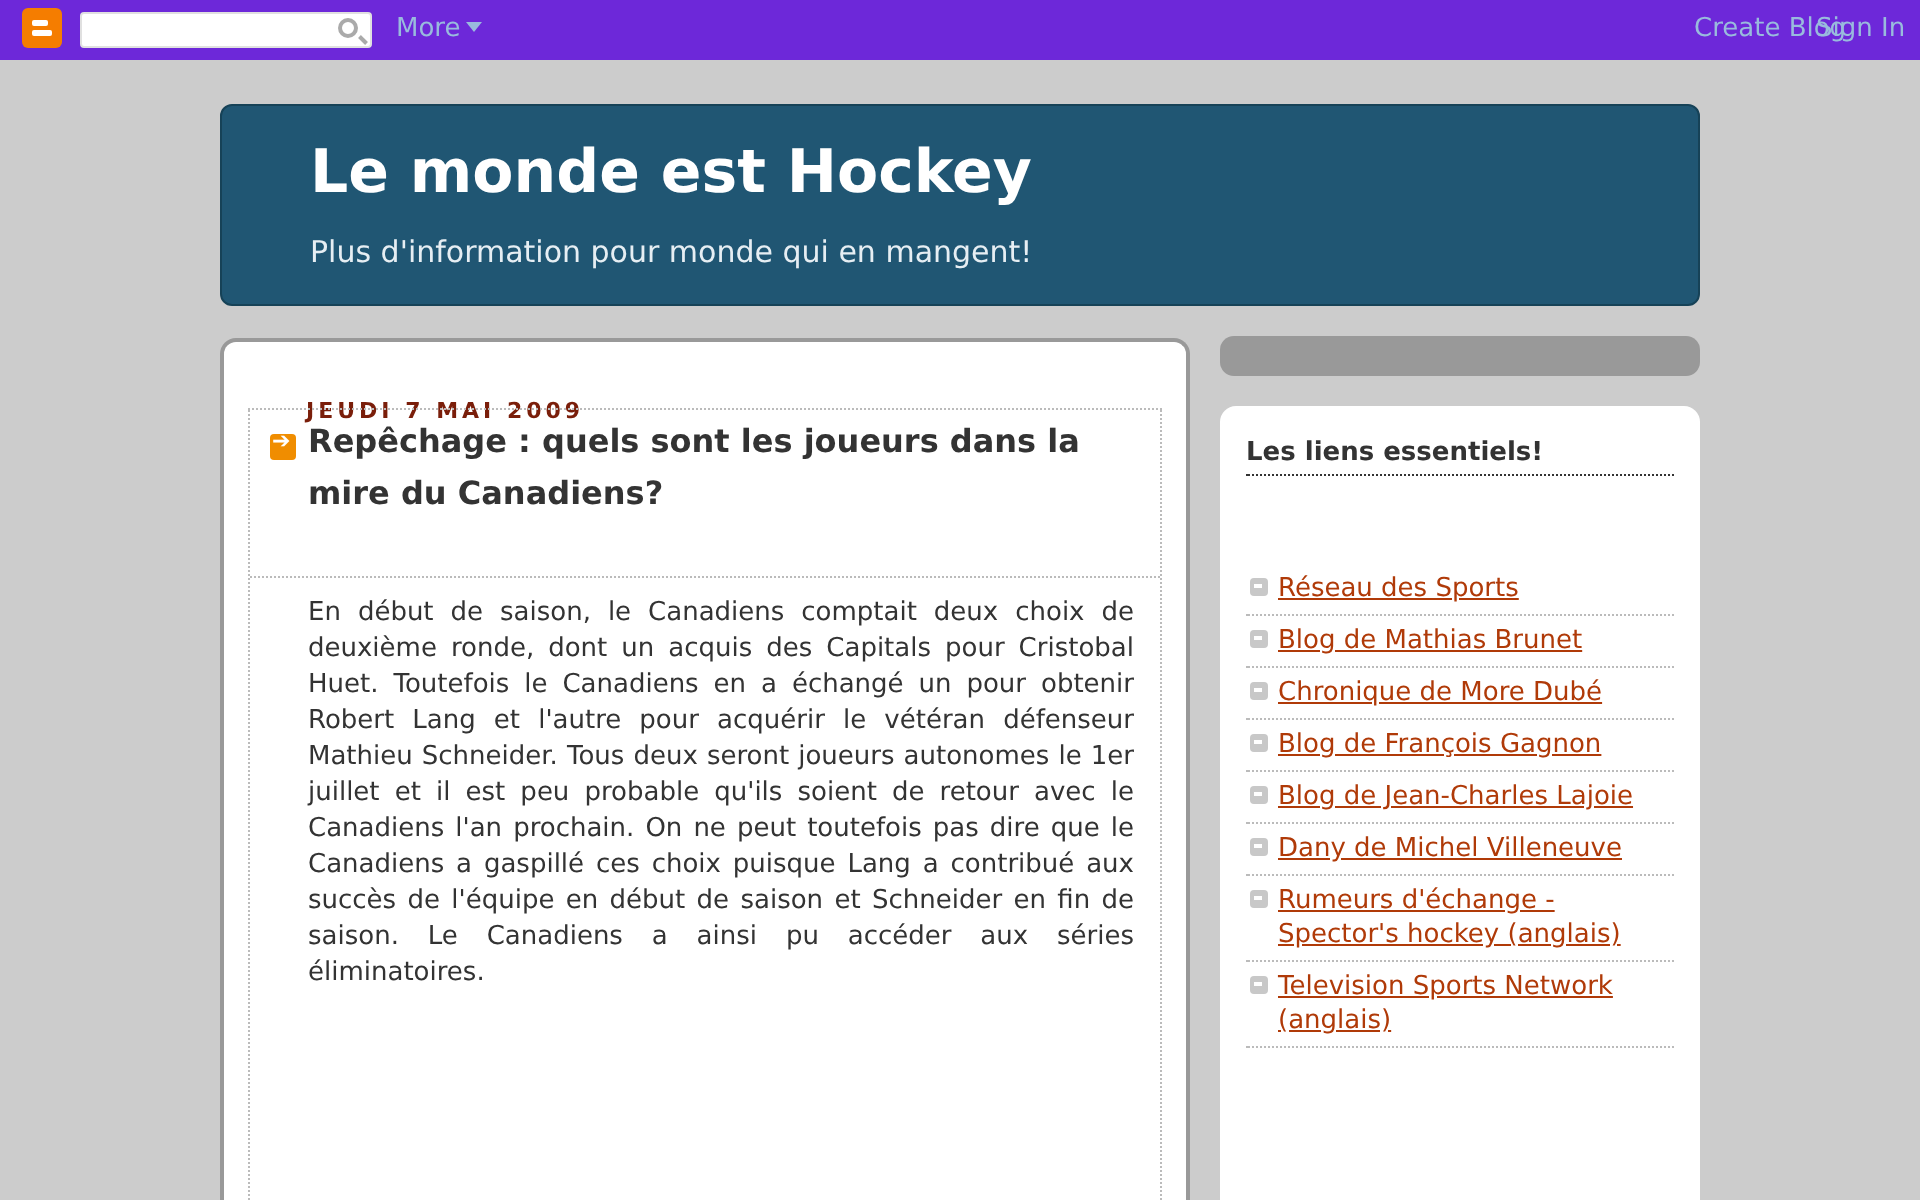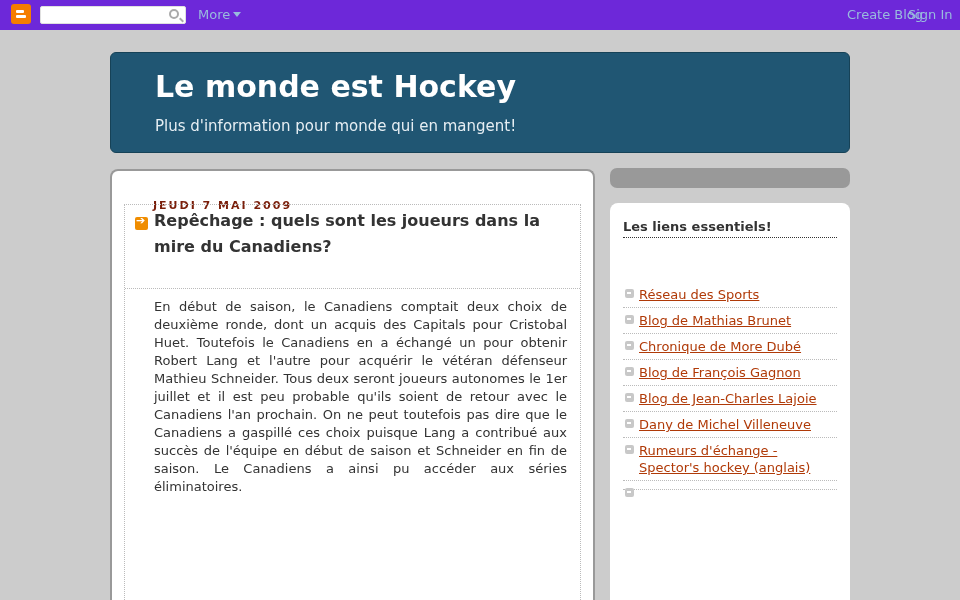--- a/index.html
+++ b/index.html
@@ -84,15 +84,15 @@
 <div class="sidebar">
   <div class="widget-title">Les liens essentiels!</div>
   <ul class="link-list">
     <li><span class="bullet"></span><a>Réseau des Sports</a></li>
     <li><span class="bullet"></span><a>Blog de Mathias Brunet</a></li>
     <li><span class="bullet"></span><a>Chronique de More Dubé</a></li>
     <li><span class="bullet"></span><a>Blog de François Gagnon</a></li>
     <li><span class="bullet"></span><a>Blog de Jean-Charles Lajoie</a></li>
     <li><span class="bullet"></span><a>Dany de Michel Villeneuve</a></li>
     <li><span class="bullet"></span><a>Rumeurs d'échange - Spector's hockey (anglais)</a></li>
-    <li><span class="bullet"></span></li>
+    <li><span class="bullet"></span><a>Television Sports Network (anglais)</a></li>
   </ul>
 </div>
 
 </body></html>

